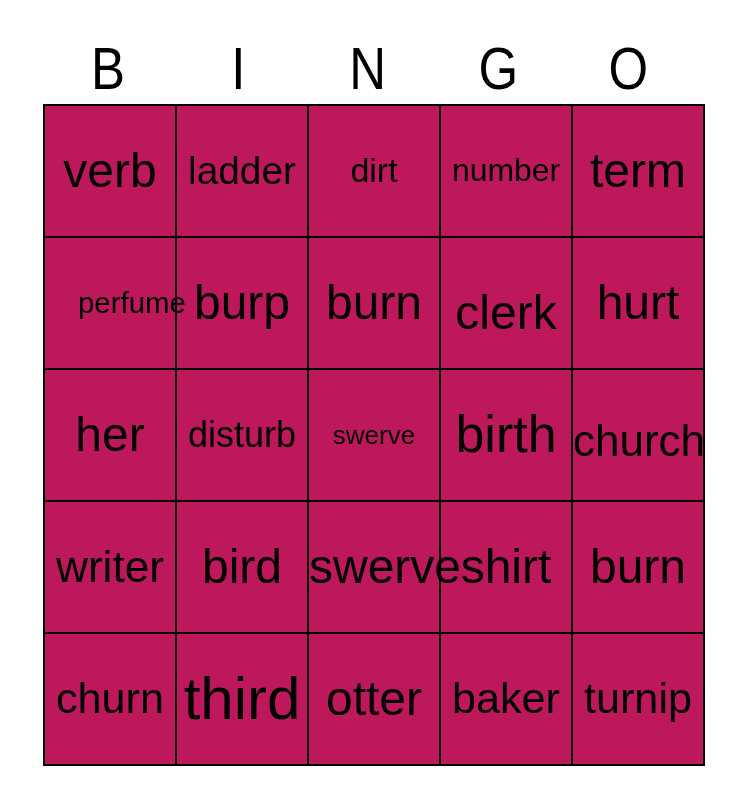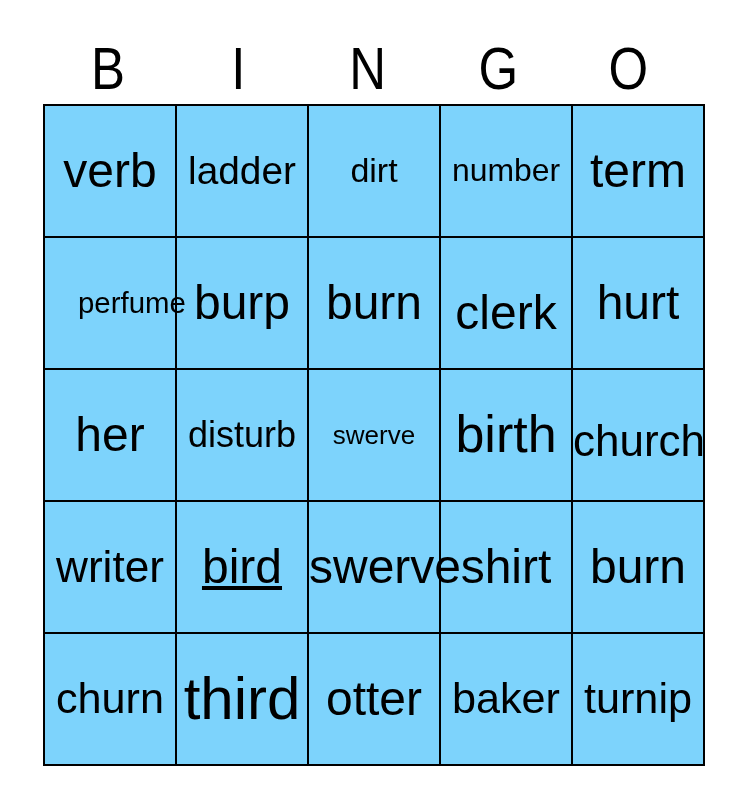--- a/index.html
+++ b/index.html
@@ -49,21 +49,21 @@
     border-collapse: collapse;
     table-layout: fixed;
   }
   table.bingo-grid td {
     border: 2px solid #000000;
     width: 130px;
     height: 130px;
     text-align: center;
     vertical-align: middle;
     padding: 0;
-    background: #7dd3fc;
+    background: #be185d;
     cursor: pointer;
   }
   .word {
     display: inline-block;
     font-size: 48px;
     line-height: 1.1;
     color: #000000;
     white-space: nowrap;
   }
 </style>
@@ -108,21 +108,21 @@
       </tr>
       <tr>
         <td><span class="word" style="font-size: 48px;">her</span></td>
         <td><span class="word" style="font-size: 36px;">disturb</span></td>
         <td><span class="word" style="font-size: 26px;">swerve</span></td>
         <td><span class="word" style="font-size: 52px;">birth</span></td>
         <td><span class="word" style="font-size: 44px; margin-top: 12px;">church</span></td>
       </tr>
       <tr>
         <td><span class="word" style="font-size: 44.2px;">writer</span></td>
-        <td><span class="word" style="font-size: 48px; text-decoration: underline;">bird</span></td>
+        <td><span class="word" style="font-size: 48px;">bird</span></td>
         <td><span class="word" style="font-size: 48px;">swerve</span></td>
         <td><span class="word" style="font-size: 48px;">shirt</span></td>
         <td><span class="word" style="font-size: 48px;">burn</span></td>
       </tr>
       <tr>
         <td><span class="word" style="font-size: 43.2px;">churn</span></td>
         <td><span class="word" style="font-size: 60px;">third</span></td>
         <td><span class="word" style="font-size: 48px;">otter</span></td>
         <td><span class="word" style="font-size: 43.2px;">baker</span></td>
         <td><span class="word" style="font-size: 43.2px;">turnip</span></td>

